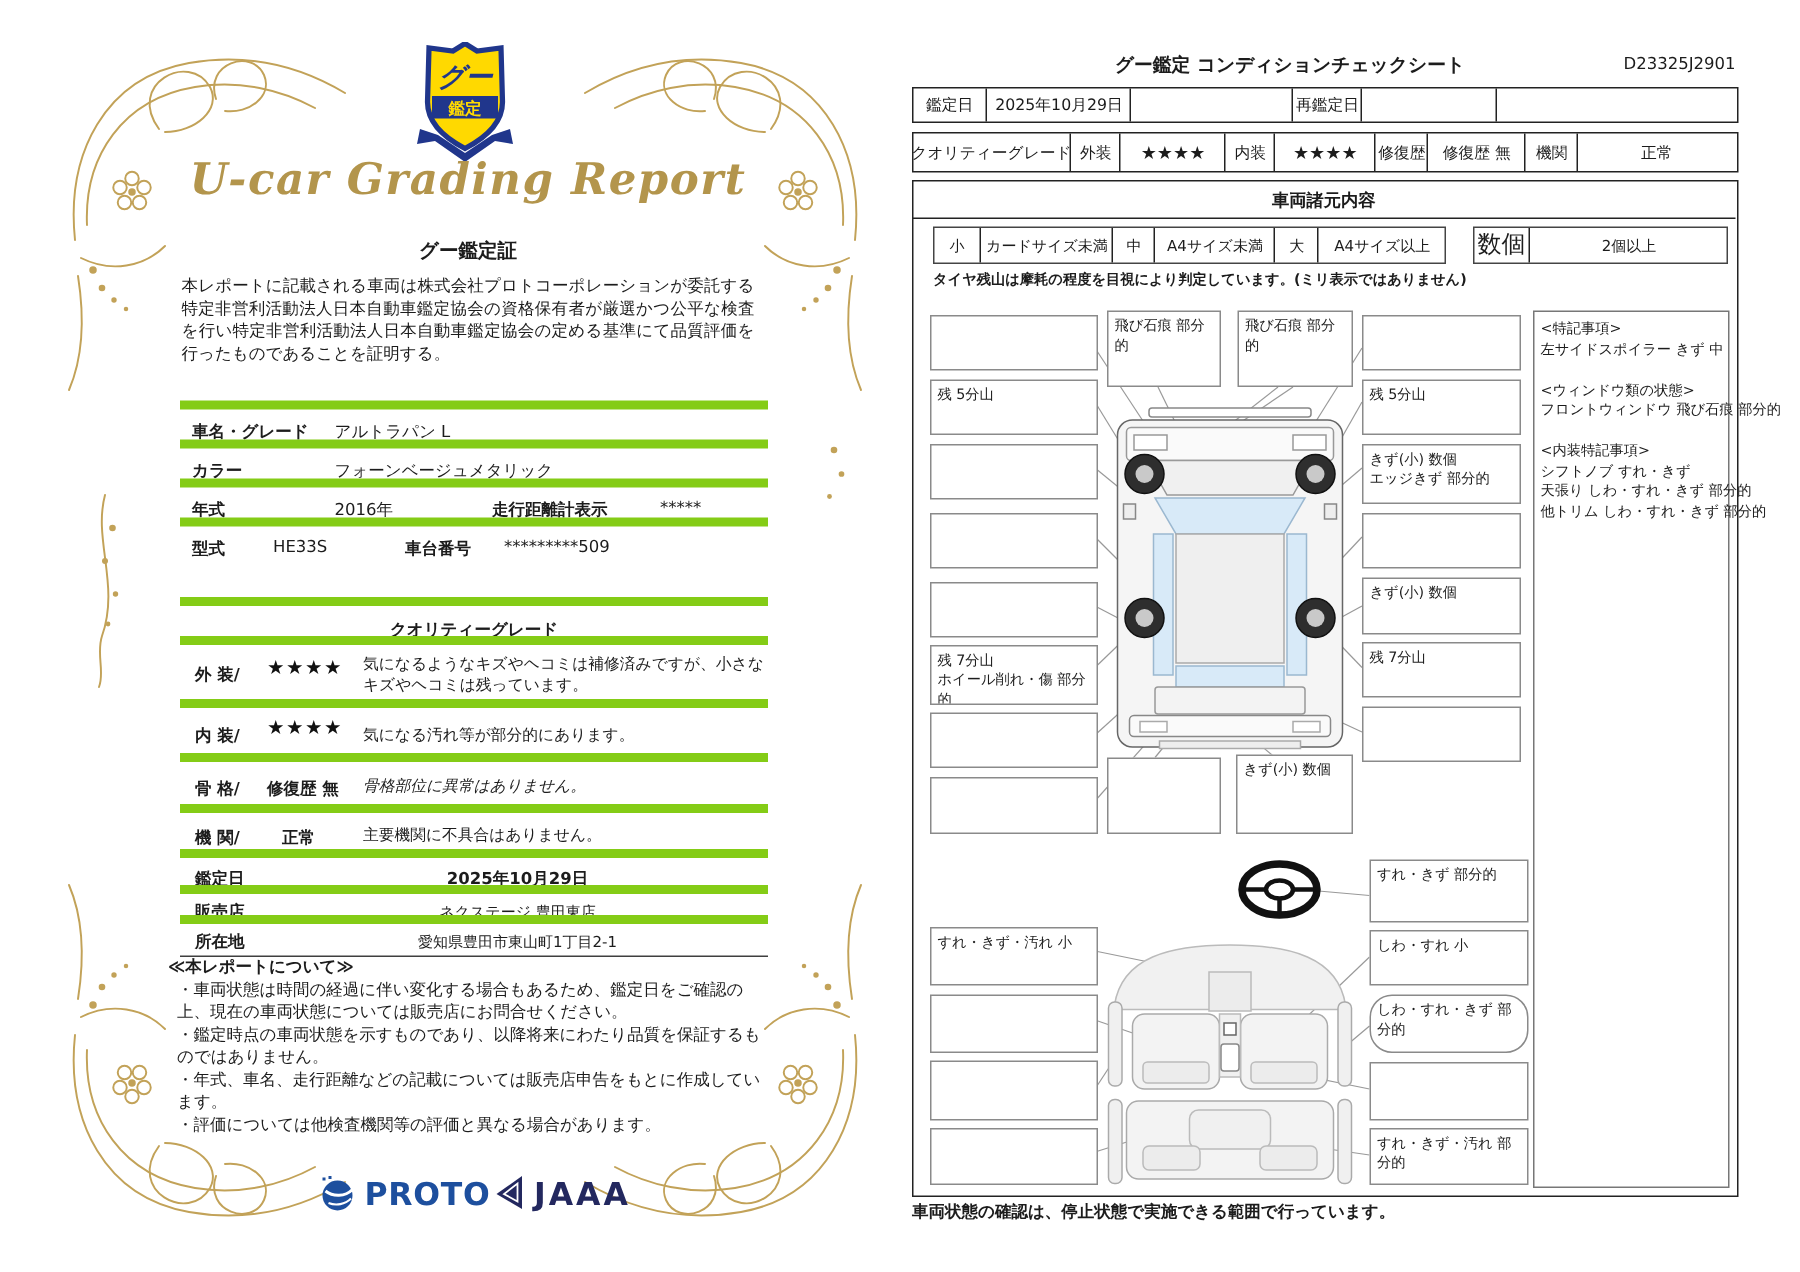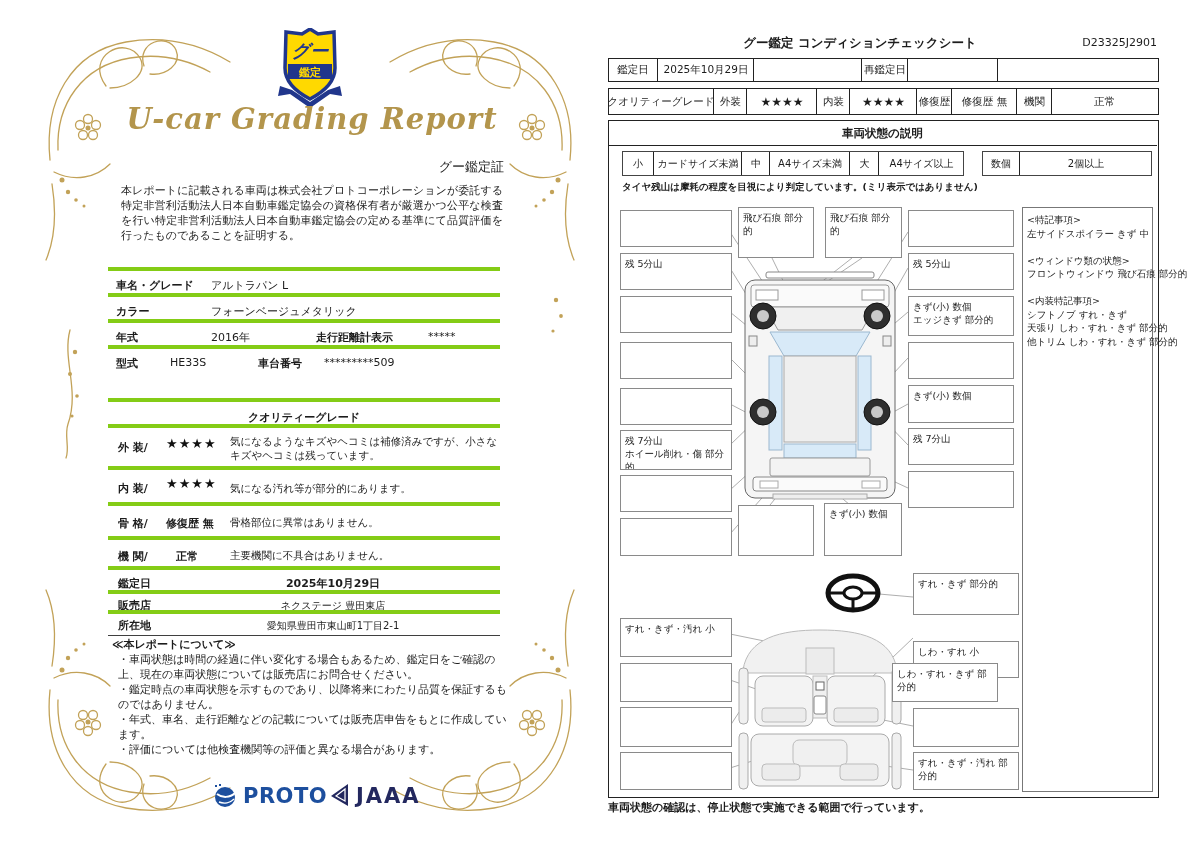--- a/index.html
+++ b/index.html
@@ -2,24 +2,24 @@
 <html><head>
 <meta charset="utf-8">
 <style>
   html,body{margin:0;padding:0;background:#fff;}
   #stage{position:relative;width:1200px;height:848px;background:#ffffff;overflow:hidden;
          font-family:"DejaVu Sans","Liberation Sans",sans-serif;color:#1c1c1c;}
   .abs{position:absolute;}
   
   .cert-title{font-family:"DejaVu Serif","Liberation Serif",serif;font-style:italic;font-weight:bold;
               color:#b3954c;font-size:29px;text-align:center;letter-spacing:1px;}
-  .cert-sub{font-size:13px;font-weight:normal;text-align:right;}
+  .cert-sub{font-size:13px;font-weight:bold;text-align:center;}
   .cert-par{font-size:11px;line-height:15px;text-align:justify;}
   .cert-h{font-size:12px;font-weight:bold;text-align:center;}
-  .trow{position:absolute;left:108px;width:392px;border-top:4px solid #84cc16;}
+  .trow{position:absolute;left:120px;width:392px;border-top:6px solid #84cc16;}
   .tlabel{position:absolute;font-size:11px;font-weight:bold;white-space:nowrap;}
   .tval{position:absolute;font-size:11px;white-space:nowrap;}
   .stars{font-size:13px;letter-spacing:1px;color:#111;}
   .qdesc{position:absolute;font-size:10.5px;line-height:13.5px;}
   .bullets{font-size:11px;line-height:14.5px;}
   .bullets div{margin-bottom:1px;}
   
   .sheet-title{font-size:12.5px;font-weight:bold;text-align:center;}
   .docnum{font-size:11px;text-align:right;}
   .cellbox{position:absolute;border:1px solid #222;background:#fff;}
@@ -118,21 +118,21 @@
     <span class="qdesc" style="left:122px;top:7px;width:268px;">気になるようなキズやヘコミは補修済みですが、小さなキズやヘコミは残っています。</span>
   </div>
   <div class="trow" style="top:466px;height:36px;">
     <span class="tlabel" style="left:10px;top:11px;">内 装/</span>
     <span class="tval stars" style="left:58px;top:6px;">★★★★</span>
     <span class="qdesc" style="left:122px;top:12px;width:268px;">気になる汚れ等が部分的にあります。</span>
   </div>
   <div class="trow" style="top:502px;height:34px;">
     <span class="tlabel" style="left:10px;top:10px;">骨 格/</span>
     <span class="tval" style="left:58px;top:10px;font-weight:bold;">修復歴 無</span>
-    <span class="qdesc" style="left:122px;top:10px;width:268px;">骨格部位に異常はありません。</span>
+    <span class="qdesc" style="left:122px;top:10px;width:268px;font-style:italic;">骨格部位に異常はありません。</span>
   </div>
   <div class="trow" style="top:536px;height:30px;">
     <span class="tlabel" style="left:10px;top:9px;">機 関/</span>
     <span class="tval" style="left:68px;top:9px;font-weight:bold;">正常</span>
     <span class="qdesc" style="left:122px;top:9px;width:268px;">主要機関に不具合はありません。</span>
   </div>
 
   <div class="trow" style="top:566px;height:24px;">
     <span class="tlabel" style="left:10px;top:6px;">鑑定日</span>
     <span class="tval" style="left:60px;top:6px;width:330px;text-align:center;font-weight:bold;">2025年10月29日</span>
@@ -190,33 +190,33 @@
     <div class="cell bl" style="left:137px;width:70px;font-size:12px;">★★★★</div>
     <div class="cell bl" style="left:207px;width:33px;">内装</div>
     <div class="cell bl" style="left:240px;width:67px;font-size:12px;">★★★★</div>
     <div class="cell bl" style="left:307px;width:35px;">修復歴</div>
     <div class="cell bl" style="left:342px;width:65px;">修復歴 無</div>
     <div class="cell bl" style="left:407px;width:35px;">機関</div>
     <div class="cell bl" style="left:442px;width:105px;">正常</div>
   </div>
 
   <div class="mainbox" style="left:608px;top:120px;width:549px;height:676px;"></div>
-  <div class="abs" style="left:608px;top:126px;width:549px;text-align:center;font-size:11.5px;font-weight:bold;">車両状態の説明</div>
+  <div class="abs" style="left:608px;top:126px;width:549px;text-align:center;font-size:11.5px;font-weight:bold;">車両諸元内容</div>
   <div class="abs" style="left:608px;top:145px;width:549px;border-top:1.2px solid #222;"></div>
 
   <div class="cellbox" style="left:622px;top:151px;width:340px;height:23px;border-color:#444;">
     <div class="cell" style="left:0;width:30px;font-size:10px;">小</div>
     <div class="cell bl" style="left:30px;width:88px;font-size:10px;">カードサイズ未満</div>
     <div class="cell bl" style="left:118px;width:28px;font-size:10px;">中</div>
     <div class="cell bl" style="left:146px;width:80px;font-size:10px;">A4サイズ未満</div>
     <div class="cell bl" style="left:226px;width:29px;font-size:10px;">大</div>
     <div class="cell bl" style="left:255px;width:85px;font-size:10px;">A4サイズ以上</div>
   </div>
   <div class="cellbox" style="left:982px;top:151px;width:168px;height:23px;border-color:#444;">
-    <div class="cell" style="left:0;width:36px;font-size:10px;">数個</div>
+    <div class="cell" style="left:0;width:36px;font-size:16px;">数個</div>
     <div class="cell bl" style="left:36px;width:132px;font-size:10px;">2個以上</div>
   </div>
   <div class="abs smallnote" style="left:622px;top:181px;width:420px;">タイヤ残山は摩耗の程度を目視により判定しています。(ミリ表示ではありません)</div>
 
   <svg class="abs" style="left:608px;top:120px;" width="549" height="676" viewBox="608 120 549 676">
     <g stroke="#999" stroke-width="0.8">
       <line x1="730" y1="232" x2="776" y2="302"></line>
         <line x1="730" y1="268" x2="757" y2="312"></line>
       <line x1="730" y1="312" x2="779" y2="352"></line>
         <line x1="730" y1="358" x2="764" y2="392"></line>
@@ -404,24 +404,24 @@
     </div>
   <div class="lbox" style="left:620px;top:663px;width:102px;height:31px;">
     <div></div>
     </div>
   <div class="lbox" style="left:620px;top:707px;width:102px;height:32px;">
     <div></div>
     </div>
   <div class="lbox" style="left:620px;top:752px;width:102px;height:30px;">
     <div></div>
     </div>
-  <div class="lbox" style="left:913px;top:620px;width:96px;height:29px;margin-top:21px;">
+  <div class="lbox" style="left:913px;top:620px;width:96px;height:29px;">
     <div>しわ・すれ 小</div>
     </div>
-  <div class="lbox" style="left:892px;top:663px;width:96px;height:31px;">
+  <div class="lbox" style="left:913px;top:663px;width:96px;height:31px;border-radius:15px;">
     <div>しわ・すれ・きず 部分的</div>
     </div>
   <div class="lbox" style="left:913px;top:708px;width:96px;height:31px;">
     <div></div>
     </div>
   <div class="lbox" style="left:913px;top:752px;width:96px;height:30px;">
     <div>すれ・きず・汚れ 部分的</div>
     </div>
 
   <div class="abs footnote" style="left:608px;top:800px;width:549px;">車両状態の確認は、停止状態で実施できる範囲で行っています。</div>

